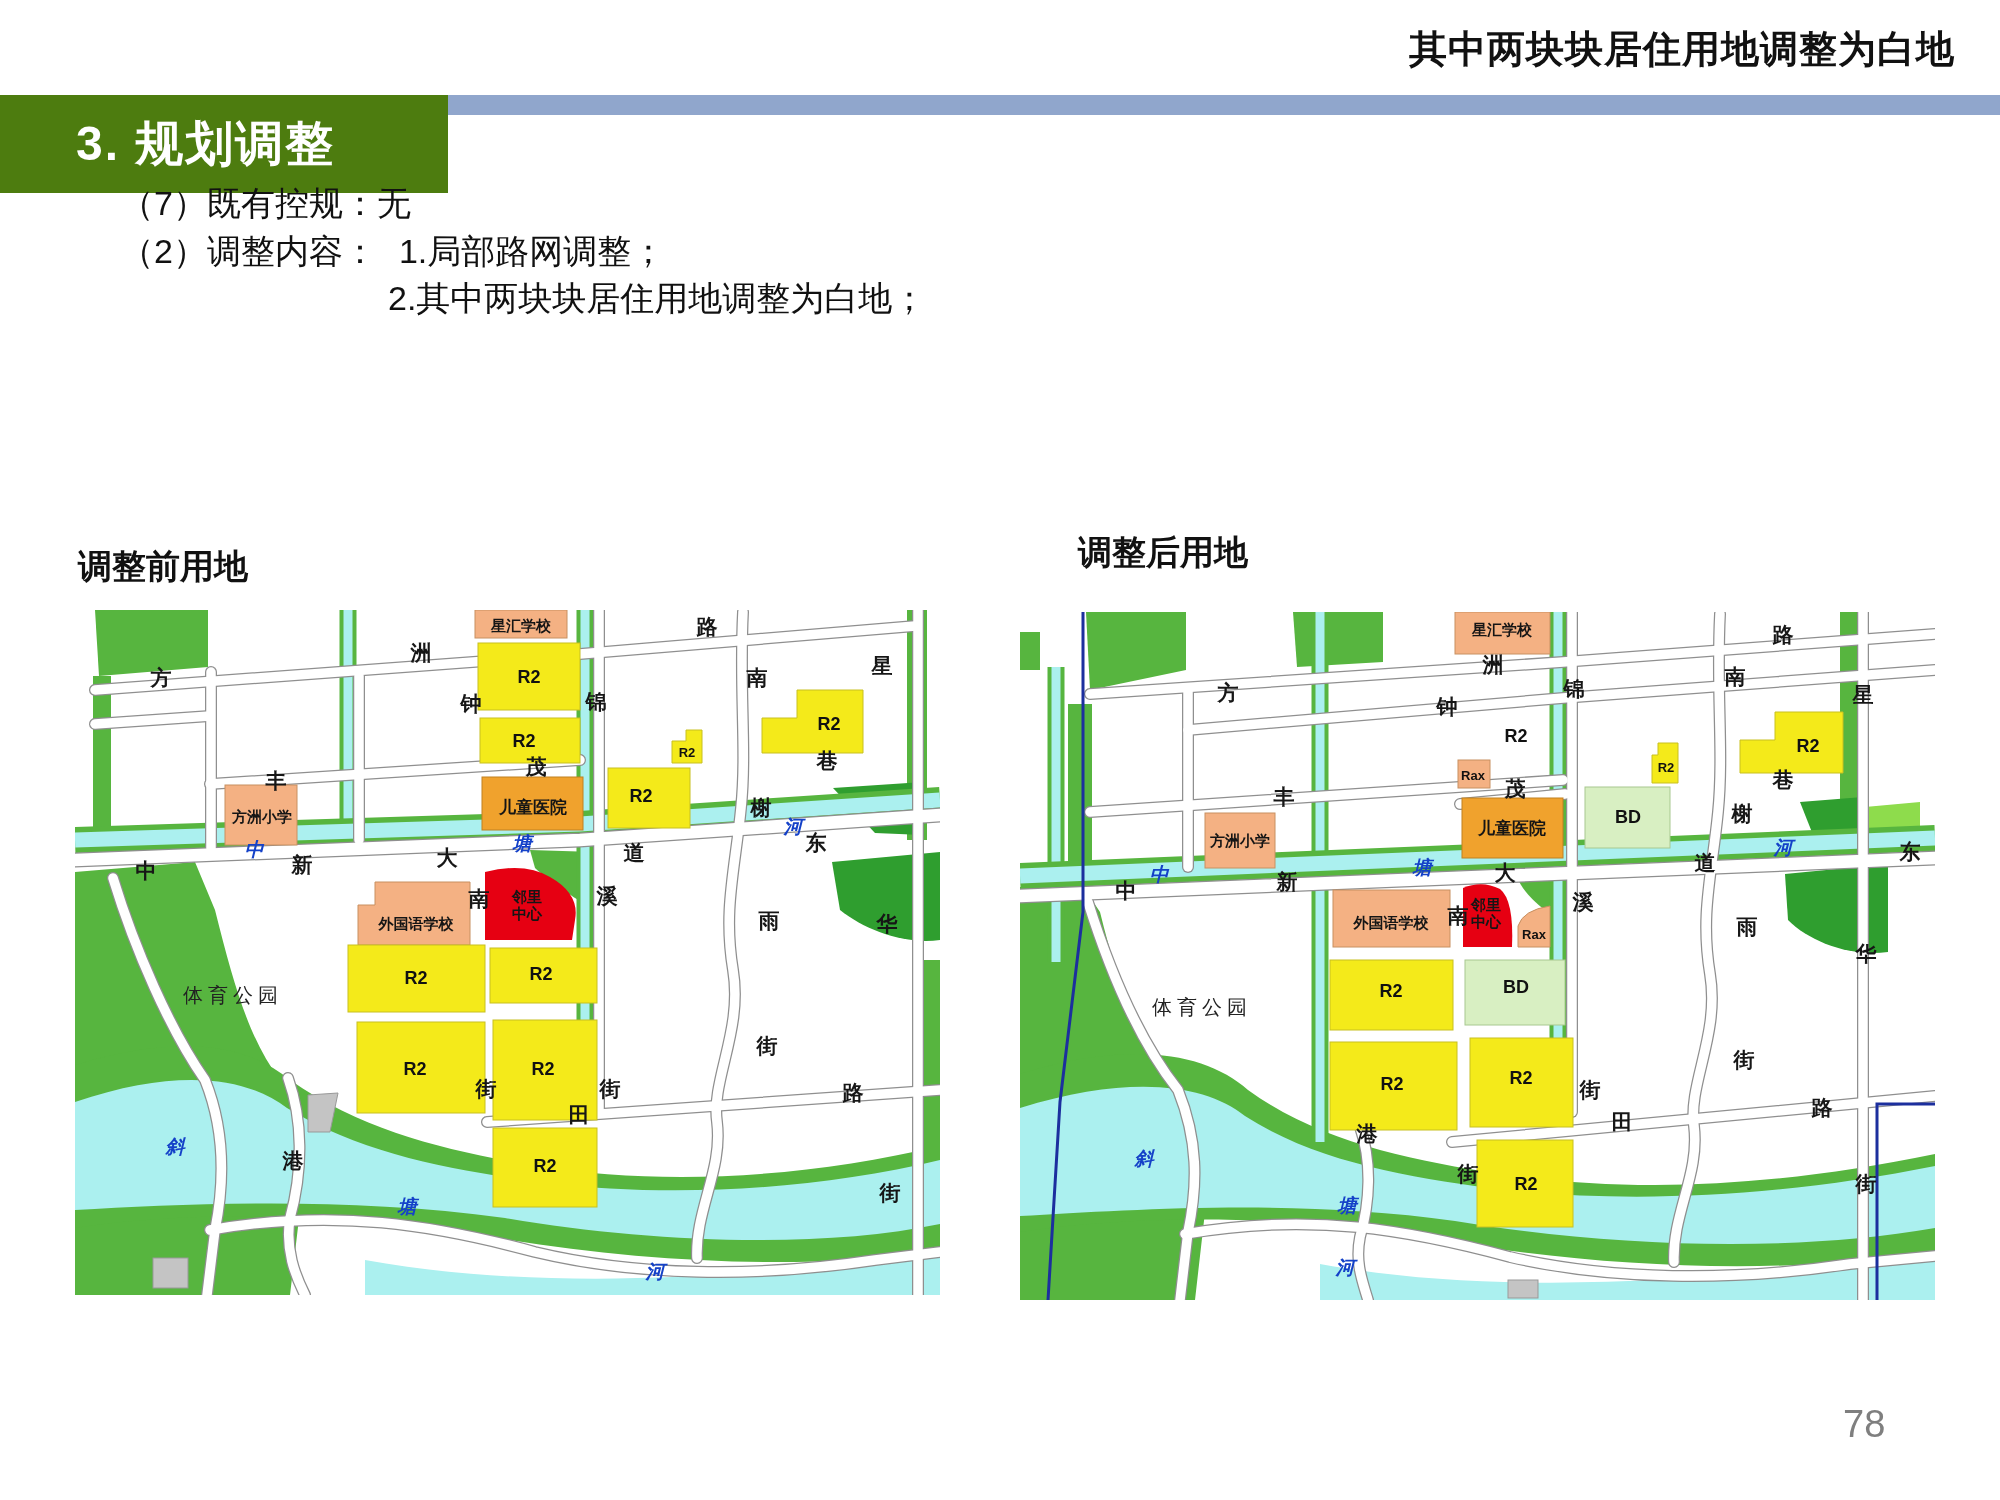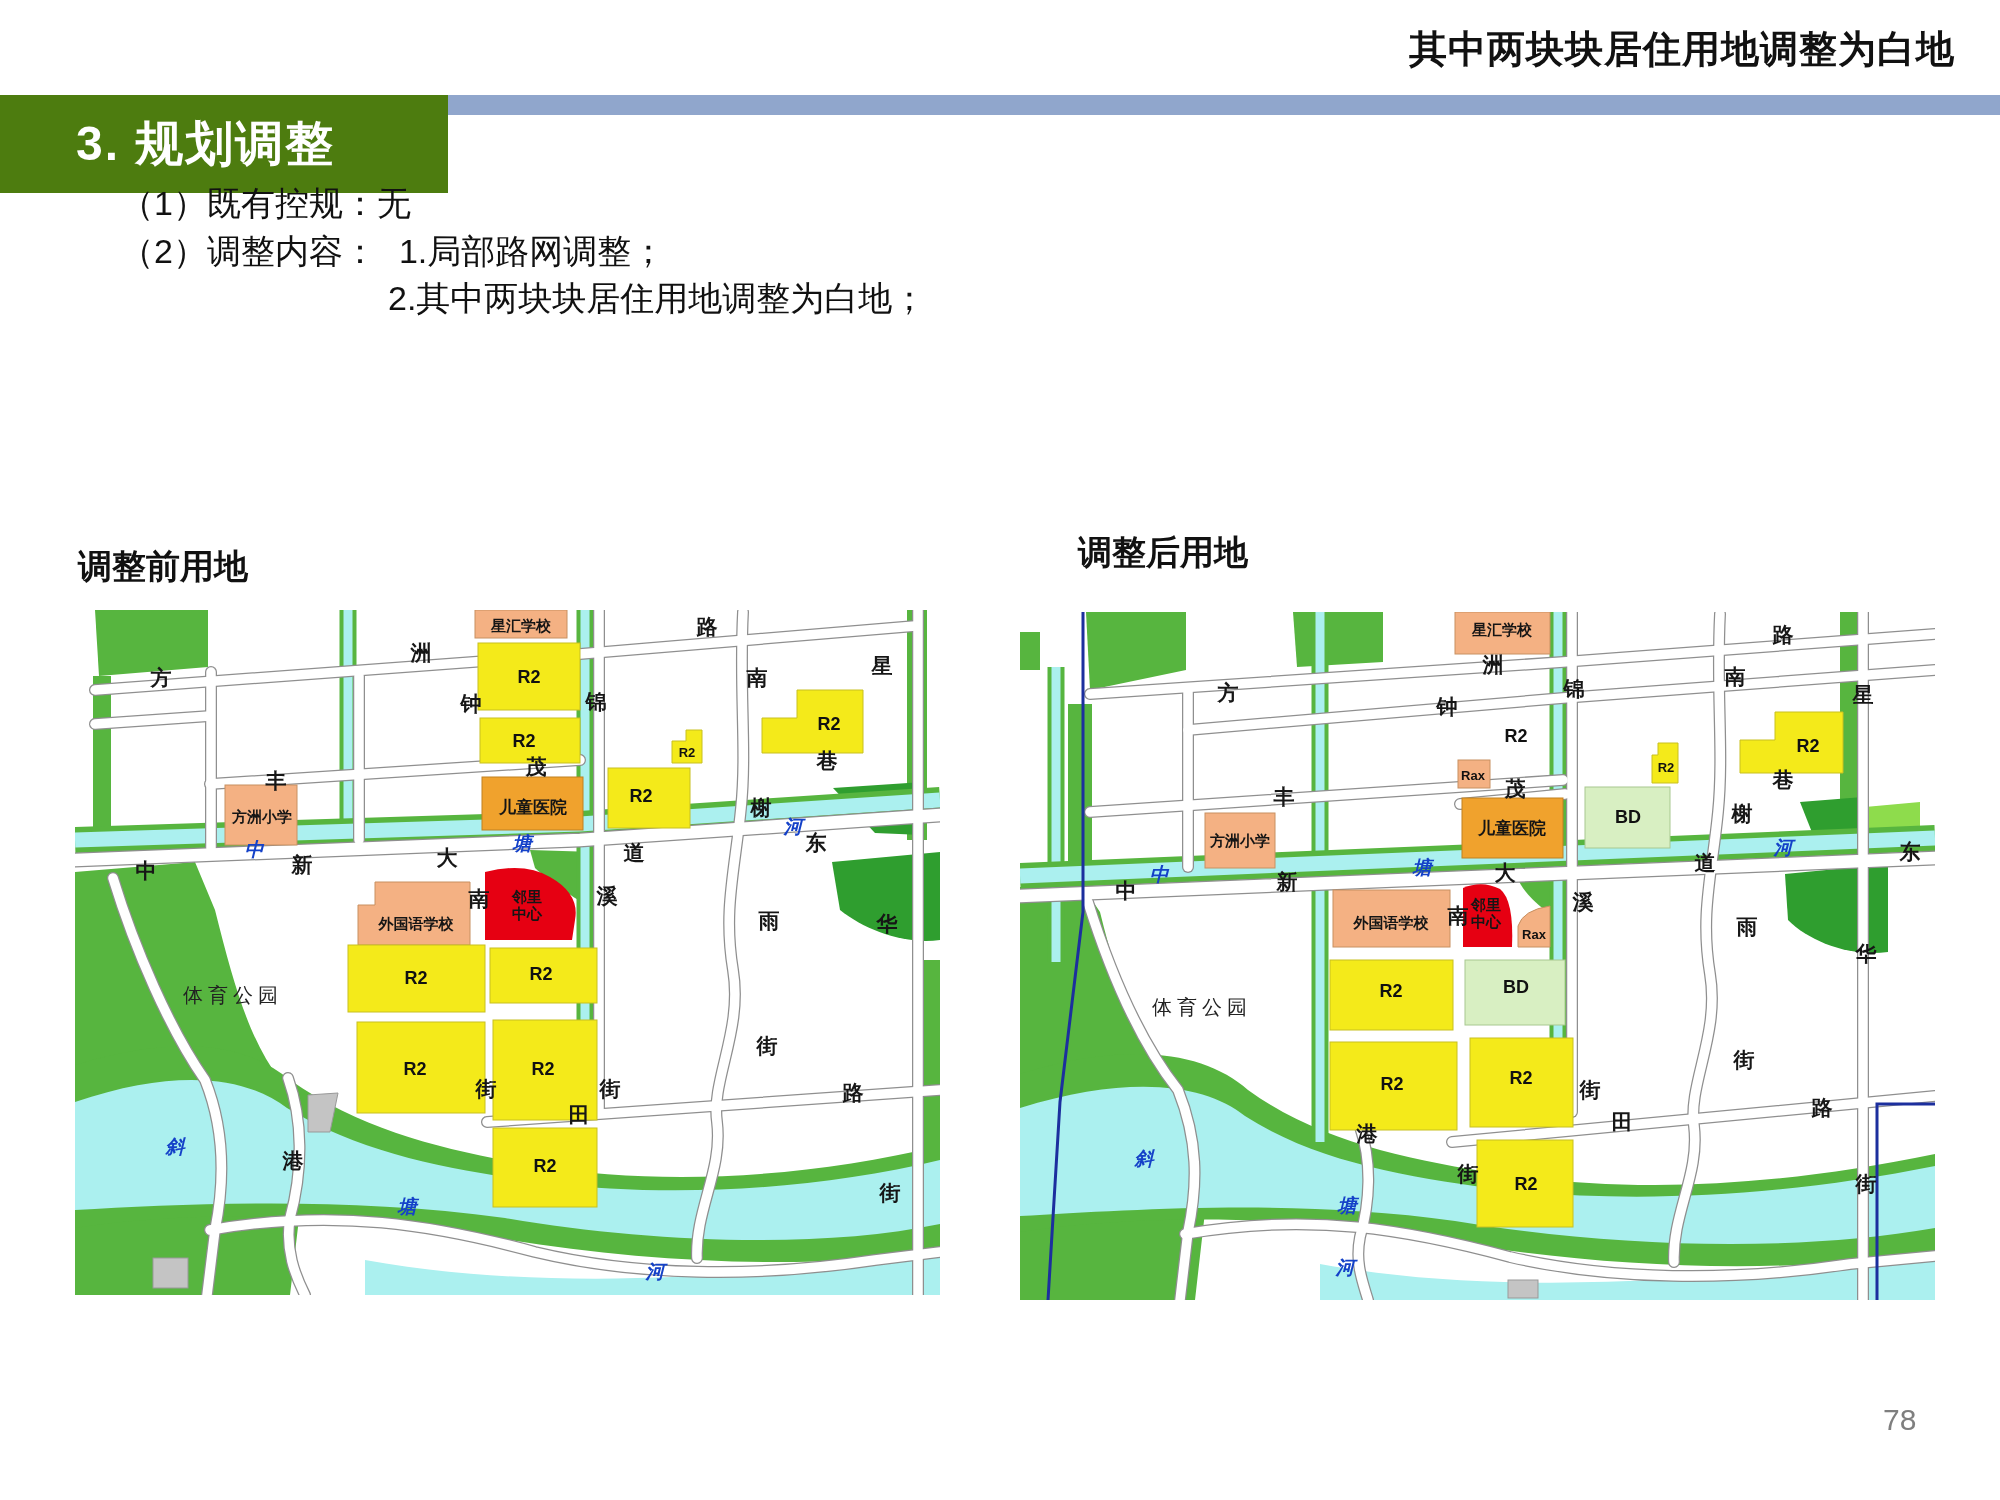--- a/index.html
+++ b/index.html
@@ -10,21 +10,21 @@
   .top-bar{position:absolute;left:0;top:95px;width:2000px;height:20px;background:#90A6CC;}
   .section-banner{position:absolute;left:0;top:95px;width:448px;height:98px;background:#4d7c0f;
                   display:flex;align-items:center;}
   .section-banner span{font-size:48px;font-weight:bold;color:#fff;padding-left:76px;letter-spacing:2px;}
   .body-text{position:absolute;left:120px;top:180px;font-size:34px;color:#111;line-height:47.5px;}
   .body-text .item{margin-left:22px;}
   .body-text .indent{padding-left:268px;text-align:center;}
   .map-caption{position:absolute;font-size:34px;font-weight:600;color:#111;}
   .map-caption.before{left:78px;top:544px;}
   .map-caption.after{left:1078px;top:530px;text-align:right;}
-  .page-number{position:absolute;left:1843px;top:1403px;font-size:30px;color:#7F7F7F;margin-left:40px;}
+  .page-number{position:absolute;left:1843px;top:1403px;font-size:38px;color:#7F7F7F;}
   svg.map{position:absolute;}
   svg.map.before-map{left:75px;top:610px;width:865px;height:685px;}
   svg.map.after-map{left:1020px;top:612px;width:915px;height:688px;}
   
   .grn{fill:#57B53F;stroke:none}
   .grn2{fill:#2F9E2F;stroke:none}
   .grn3{fill:#8EDC4C;stroke:none}
   .wat{fill:#ABF0EF;stroke:none}
   .yel{fill:#F4EA1A;stroke:#C8C020;stroke-width:1}
   .org{fill:#F4B183;stroke:#C89060;stroke-width:1}
@@ -56,21 +56,21 @@
 
 <div class="slide">
 
   <div class="doc-title">其中两块块居住用地调整为白地</div>
   <div class="top-bar"></div>
   <div class="section-banner">
     <span>3. 规划调整</span>
   </div>
 
   <div class="body-text">
-    <div>（1）既有控规：无</div>
+    <div>（7）既有控规：无</div>
     <div><span>（2）调整内容：</span><span class="item">1.局部路网调整；</span></div>
     <div class="indent">2.其中两块块居住用地调整为白地；</div>
   </div>
 
   <div class="map-caption before">调整前用地</div>
   <div class="map-caption after">调整后用地</div>
 
   <svg class="map before-map" viewBox="0 0 865 685">
     <rect width="865" height="685" fill="#fff"></rect>
     <g>

